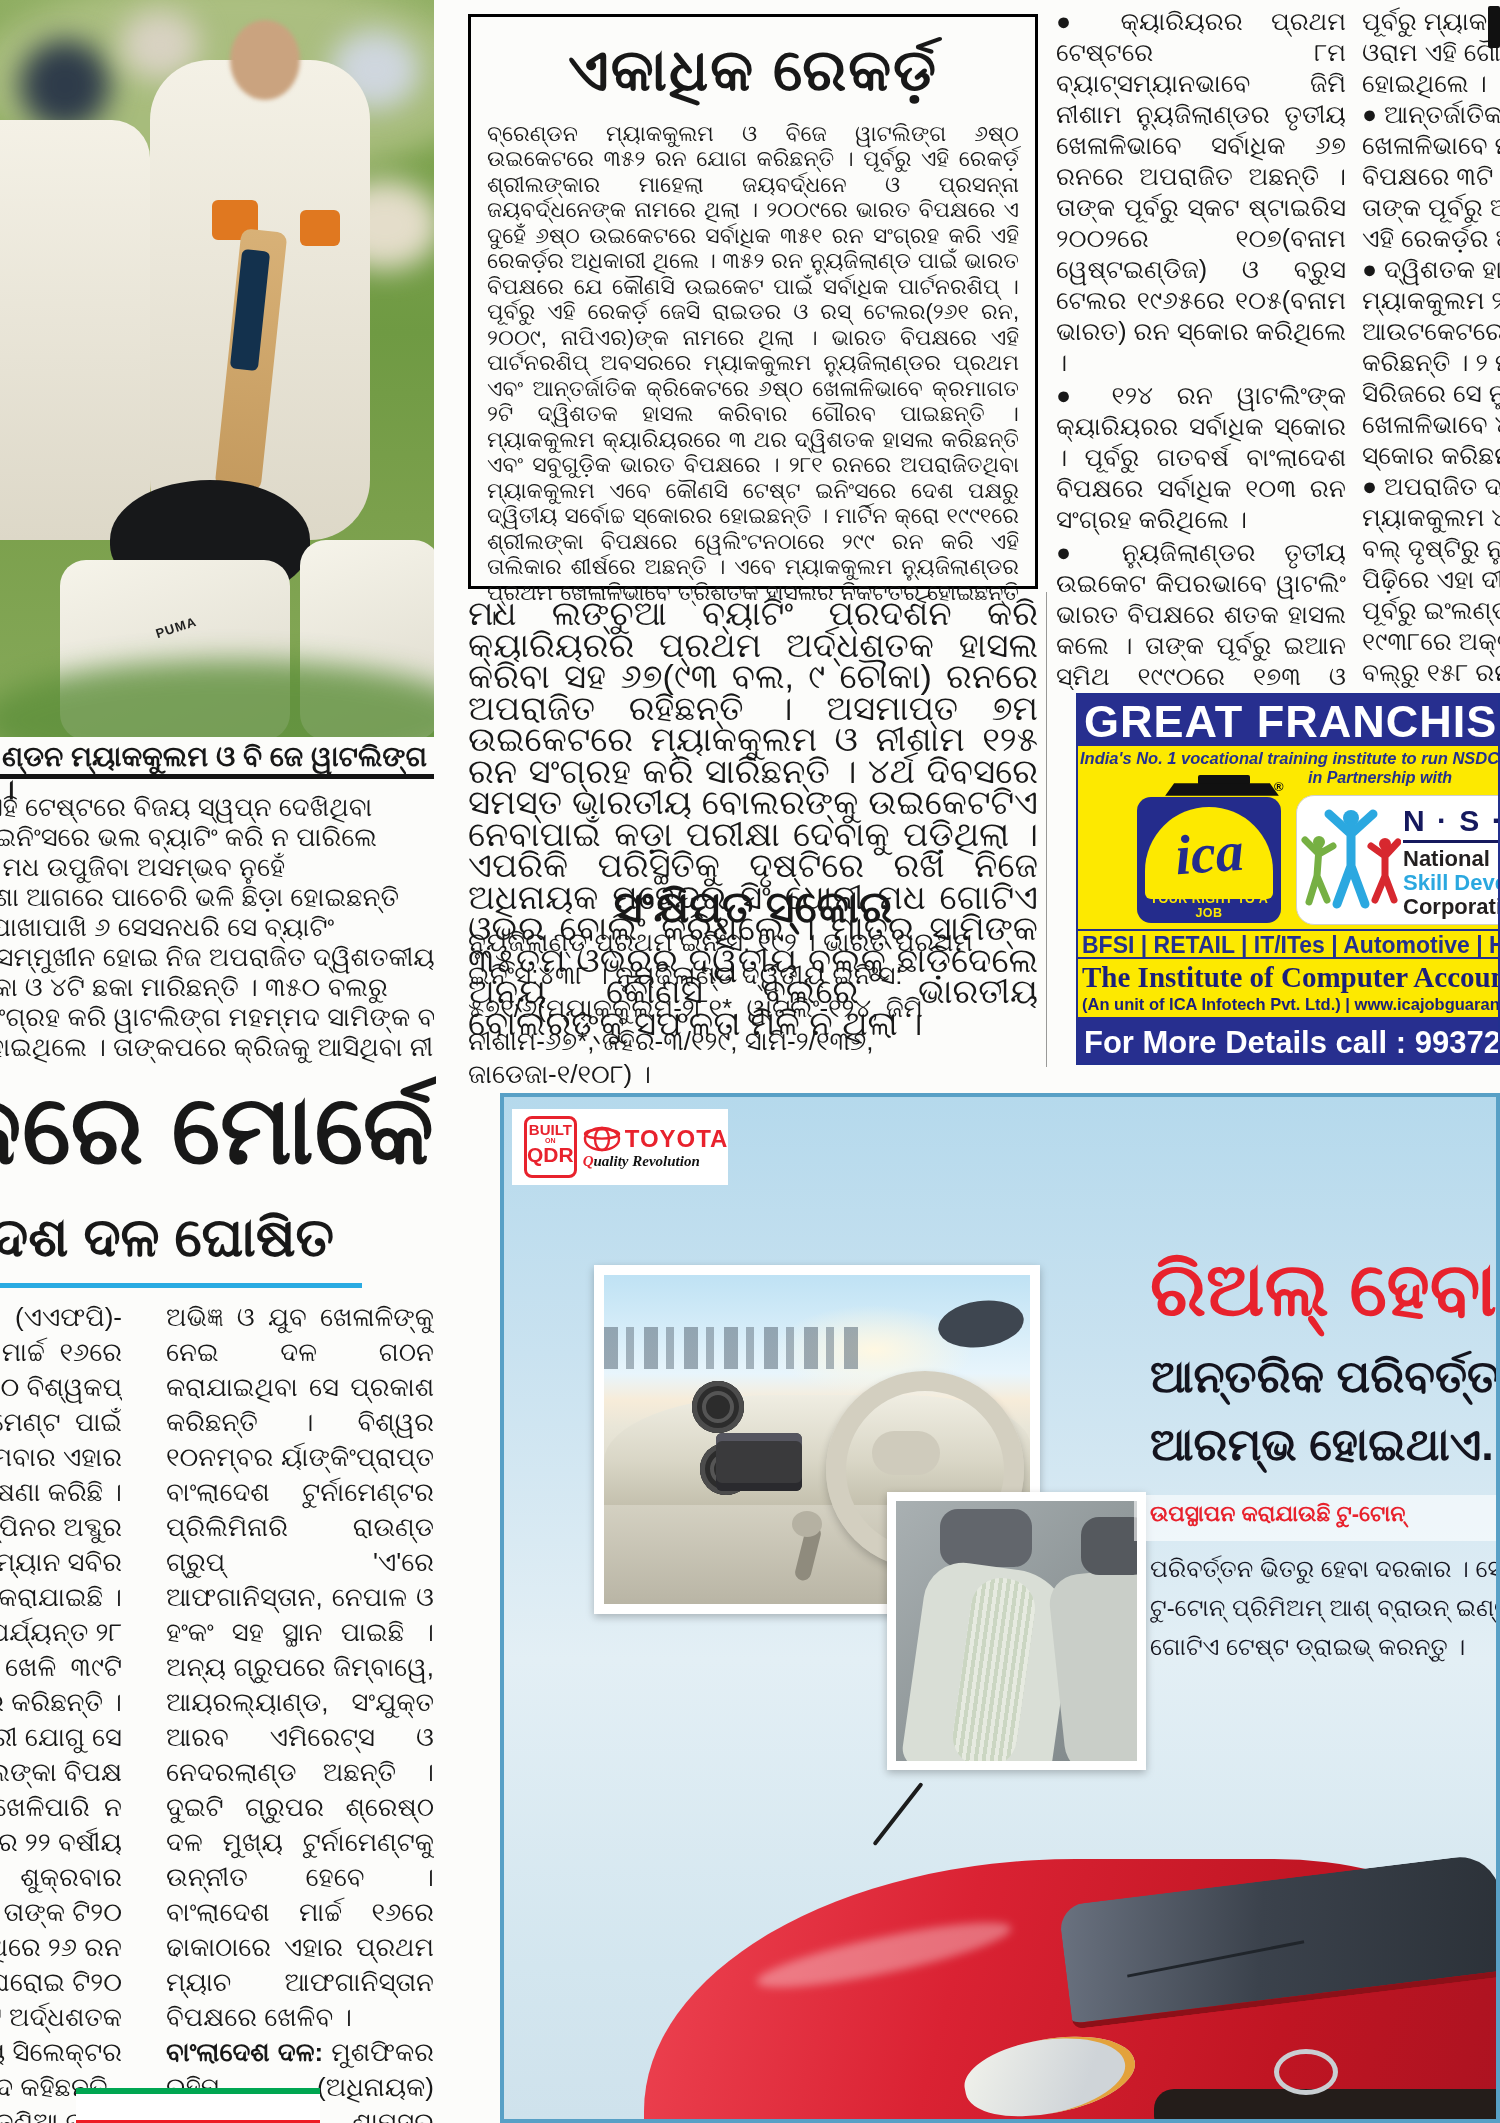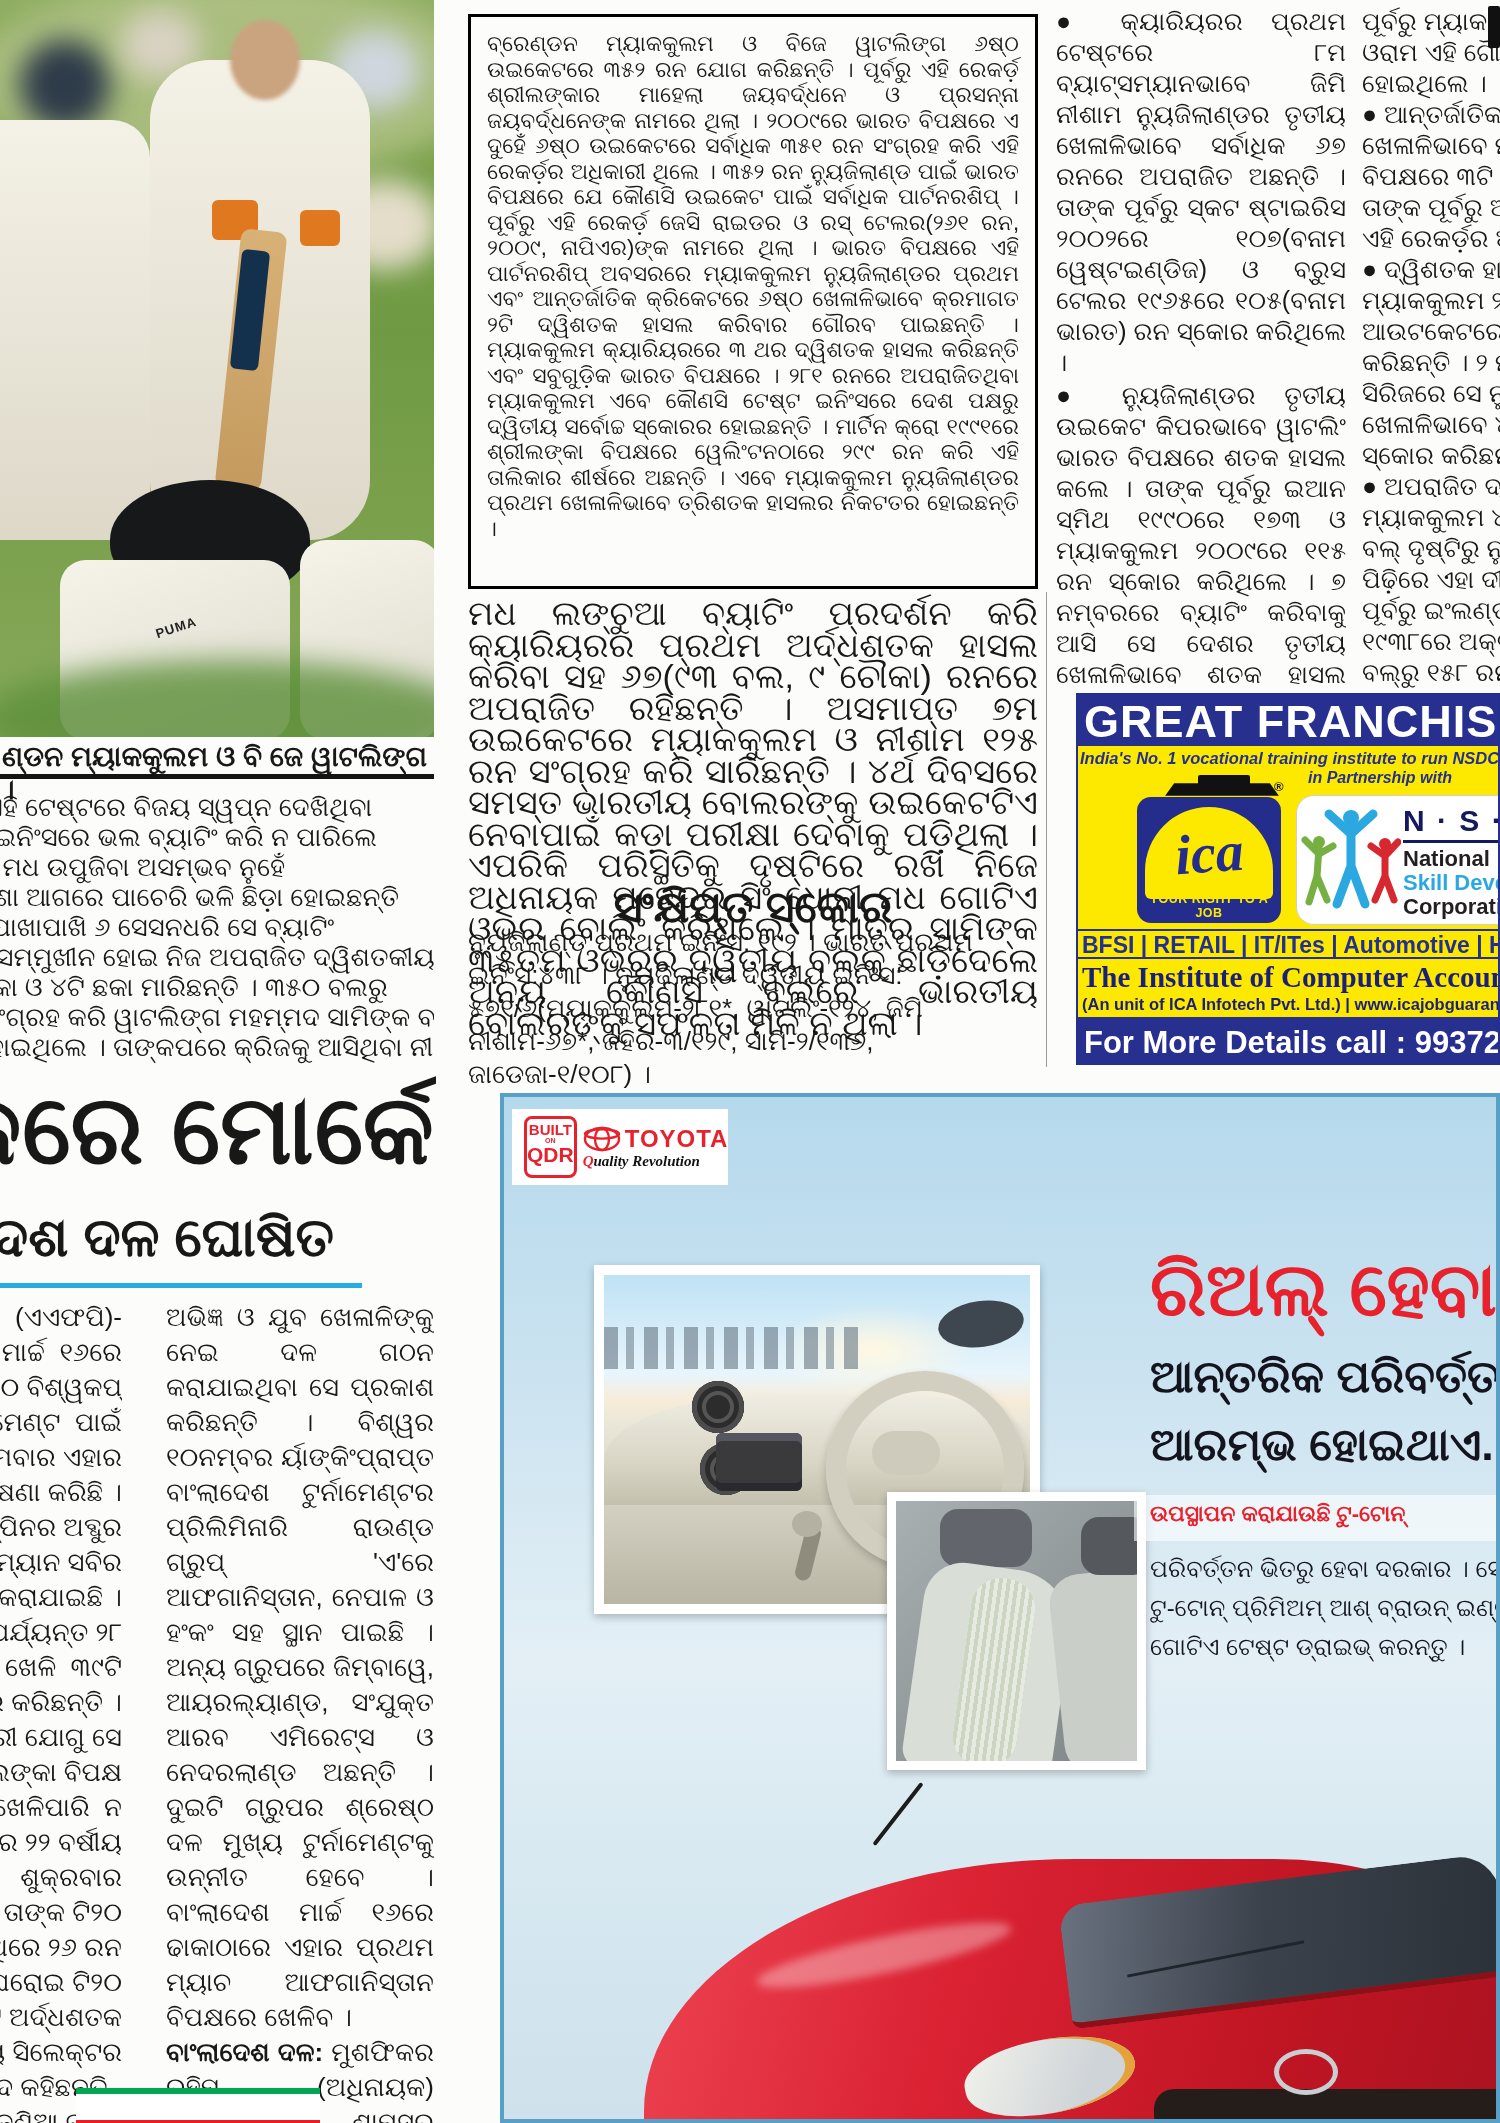--- a/index.html
+++ b/index.html
@@ -191,29 +191,31 @@
 ଆଶଙ୍କା ମଧ ଉପୁଜିବା ଅସମ୍ଭବ ନୁହେଁ
 ବିଜୟ ଆଶା ଆଗରେ ପାଚେରି ଭଳି ଛିଡ଼ା ହୋଇଛନ୍ତି
 କୁଲମ । ପାଖାପାଖି ୬ ସେସନଧରି ସେ ବ୍ୟାଟିଂ
 ଟି ବଲର ସମ୍ମୁଖୀନ ହୋଇ ନିଜ ଅପରାଜିତ ଦ୍ୱିଶତକୀୟ
 ୨୮ଟି ଚୌକା ଓ ୪ଟି ଛକା ମାରିଛନ୍ତି । ୩୫୦ ବଲରୁ
 ଚୌକା) ସଂଗ୍ରହ କରି ୱାଟଲିଙ୍ଗ ମହମ୍ମଦ ସାମିଙ୍କ ବଲ୍‌ରେ
 ଆଉଟ ହୋଇଥିଲେ । ତାଙ୍କପରେ କ୍ରିଜକୁ ଆସିଥିବା ନୀଶାମ</div>
   </div>
 
   <div class="abs records-box">
+    <div class="records-head">ଏକାଧିକ ରେକର୍ଡ଼</div>
     <div class="records-body">ବ୍ରେଣ୍ଡନ ମ୍ୟାକକୁଲମ ଓ ବିଜେ ୱାଟଲିଙ୍ଗ ୬ଷ୍ଠ ଉଇକେଟରେ ୩୫୨ ରନ ଯୋଗ କରିଛନ୍ତି । ପୂର୍ବରୁ ଏହି ରେକର୍ଡ଼ ଶ୍ରୀଲଙ୍କାର ମାହେଲା ଜୟବର୍ଦ୍ଧନେ ଓ ପ୍ରସନ୍ନା ଜୟବର୍ଦ୍ଧନେଙ୍କ ନାମରେ ଥିଲା । ୨୦୦୯ରେ ଭାରତ ବିପକ୍ଷରେ ଏ ଦୁହେଁ ୬ଷ୍ଠ ଉଇକେଟରେ ସର୍ବାଧିକ ୩୫୧ ରନ ସଂଗ୍ରହ କରି ଏହି ରେକର୍ଡ଼ର ଅଧିକାରୀ ଥିଲେ । ୩୫୨ ରନ ନ୍ୟୁଜିଲାଣ୍ଡ ପାଇଁ ଭାରତ ବିପକ୍ଷରେ ଯେ କୌଣସି ଉଇକେଟ ପାଇଁ ସର୍ବାଧିକ ପାର୍ଟନରଶିପ୍ । ପୂର୍ବରୁ ଏହି ରେକର୍ଡ଼ ଜେସି ରାଇଡର ଓ ରସ୍ ଟେଲର(୨୬୧ ରନ, ୨୦୦୯, ନାପିଏର)ଙ୍କ ନାମରେ ଥିଲା । ଭାରତ ବିପକ୍ଷରେ ଏହି ପାର୍ଟନରଶିପ୍ ଅବସରରେ ମ୍ୟାକକୁଲମ ନ୍ୟୁଜିଲାଣ୍ଡର ପ୍ରଥମ ଏବଂ ଆନ୍ତର୍ଜାତିକ କ୍ରିକେଟରେ ୬ଷ୍ଠ ଖେଳାଳିଭାବେ କ୍ରମାଗତ ୨ଟି ଦ୍ୱିଶତକ ହାସଲ କରିବାର ଗୌରବ ପାଇଛନ୍ତି । ମ୍ୟାକକୁଲମ କ୍ୟାରିୟରରେ ୩ ଥର ଦ୍ୱିଶତକ ହାସଲ କରିଛନ୍ତି ଏବଂ ସବୁଗୁଡ଼ିକ ଭାରତ ବିପକ୍ଷରେ । ୨୮୧ ରନରେ ଅପରାଜିତଥିବା ମ୍ୟାକକୁଲମ ଏବେ କୌଣସି ଟେଷ୍ଟ ଇନିଂସରେ ଦେଶ ପକ୍ଷରୁ ଦ୍ୱିତୀୟ ସର୍ବୋଚ୍ଚ ସ୍କୋରର ହୋଇଛନ୍ତି । ମାର୍ଟିନ କ୍ରୋ ୧୯୯୧ରେ ଶ୍ରୀଲଙ୍କା ବିପକ୍ଷରେ ୱେଲିଂଟନଠାରେ ୨୯୯ ରନ କରି ଏହି ତାଲିକାର ଶୀର୍ଷରେ ଅଛନ୍ତି । ଏବେ ମ୍ୟାକକୁଲମ ନ୍ୟୁଜିଲାଣ୍ଡର ପ୍ରଥମ ଖେଳାଳିଭାବେ ତ୍ରିଶତକ ହାସଲର ନିକଟତର ହୋଇଛନ୍ତି ।</div>
   </div>
   <div class="abs para2">ମଧ ଲଙ୍ଚୁଆ ବ୍ୟାଟିଂ ପ୍ରଦର୍ଶନ କରି କ୍ୟାରିୟରର ପ୍ରଥମ ଅର୍ଦ୍ଧଶତକ ହାସଲ କରିବା ସହ ୬୭(୯୩ ବଲ, ୯ ଚୌକା) ରନରେ ଅପରାଜିତ ରହିଛନ୍ତି । ଅସମାପ୍ତ ୭ମ ଉଇକେଟରେ ମ୍ୟାକକୁଲମ ଓ ନୀଶାମ ୧୨୫ ରନ ସଂଗ୍ରହ କରି ସାରିଛନ୍ତି । ୪ର୍ଥ ଦିବସରେ ସମସ୍ତ ଭାରତୀୟ ବୋଲରଙ୍କୁ ଉଇକେଟଟିଏ ନେବାପାଇଁ କଡ଼ା ପରୀକ୍ଷା ଦେବାକୁ ପଡ଼ିଥିଲା । ଏପରିକି ପରିସ୍ଥିତିକୁ ଦୃଷ୍ଟିରେ ରଖି ନିଜେ ଅଧିନାୟକ ମହେନ୍ଦ୍ର ସିଂ ଧୋନୀ ମଧ ଗୋଟିଏ ଓଭର ବୋଲିଂ କରିଥିଲେ । ମାତ୍ର ସାମିଙ୍କ ୩୫ତମ ଓଭରର ଦ୍ୱିତୀୟ ବଲକୁ ଛାଡ଼ିଦେଲେ ଅନ୍ୟ କୌଣସି ବଲରେ ଭାରତୀୟ ବୋଲରଙ୍କୁ ସଫଳତା ମିଳି ନ ଥିଲା ।</div>
   <div class="abs score-head">ସଂକ୍ଷିପ୍ତ ସ୍କୋର</div>
   <div class="abs score-text">ନ୍ୟୁଜିଲାଣ୍ଡ ପ୍ରଥମ ଇନିଂସ: ୧୯୨ । ଭାରତ ପ୍ରଥମ ଇନିଂସ:୪୩୮ । ନ୍ୟୁଜିଲାଣ୍ଡ ଦ୍ୱିତୀୟ ଇନିଂସ: ୫୭୧/୬(ମ୍ୟାକକୁଲମ-୨୮୧*, ୱାଟଲିଂ-୧୨୪, ଜିମି ନୀଶାମ-୬୭*, ଜହିର-୩/୧୨୯, ସାମି-୨/୧୩୬, ଜାଡେଜା-୧/୧୦୮) ।</div>
   <div class="abs vrule"></div>
 
   <div class="abs clip col3">
     <p>● କ୍ୟାରିୟରର ପ୍ରଥମ ଟେଷ୍ଟରେ ୮ମ ବ୍ୟାଟ୍ସମ୍ୟାନଭାବେ ଜିମି ନୀଶାମ ନ୍ୟୁଜିଲାଣ୍ଡର ତୃତୀୟ ଖେଳାଳିଭାବେ ସର୍ବାଧିକ ୬୭ ରନରେ ଅପରାଜିତ ଅଛନ୍ତି । ତାଙ୍କ ପୂର୍ବରୁ ସ୍କଟ ଷ୍ଟାଇରିସ ୨୦୦୨ରେ ୧୦୭(ବନାମ ୱେଷ୍ଟଇଣ୍ଡିଜ) ଓ ବ୍ରୁସ ଟେଲର ୧୯୬୫ରେ ୧୦୫(ବନାମ ଭାରତ) ରନ ସ୍କୋର କରିଥିଲେ ।</p>
+    <p>● ୧୨୪ ରନ ୱାଟଲିଂଙ୍କ କ୍ୟାରିୟରର ସର୍ବାଧିକ ସ୍କୋର । ପୂର୍ବରୁ ଗତବର୍ଷ ବାଂଲାଦେଶ ବିପକ୍ଷରେ ସର୍ବାଧିକ ୧୦୩ ରନ ସଂଗ୍ରହ କରିଥିଲେ ।</p>
     <p>● ନ୍ୟୁଜିଲାଣ୍ଡର ତୃତୀୟ ଉଇକେଟ କିପରଭାବେ ୱାଟଲିଂ ଭାରତ ବିପକ୍ଷରେ ଶତକ ହାସଲ କଲେ । ତାଙ୍କ ପୂର୍ବରୁ ଇଆନ ସ୍ମିଥ ୧୯୯୦ରେ ୧୭୩ ଓ ମ୍ୟାକକୁଲମ ୨୦୦୯ରେ ୧୧୫ ରନ ସ୍କୋର କରିଥିଲେ । ୭ ନମ୍ବରରେ ବ୍ୟାଟିଂ କରିବାକୁ ଆସି ସେ ଦେଶର ତୃତୀୟ ଖେଳାଳିଭାବେ ଶତକ ହାସଲ କରିଥିଲେ । ତାଙ୍କ</p>
   </div>
 
   <div class="abs clip col4">
     <div class="frag">ପୂର୍ବରୁ ମ୍ୟାକକୁଲ
 ଓରାମ ଏହି ଗୌ
 ହୋଇଥିଲେ ।
 ● ଆନ୍ତର୍ଜାତିକ କ୍ରି
 ଖେଳାଳିଭାବେ ମ୍ୟା
 ବିପକ୍ଷରେ ୩ଟି ଦ୍ୱିଶ

